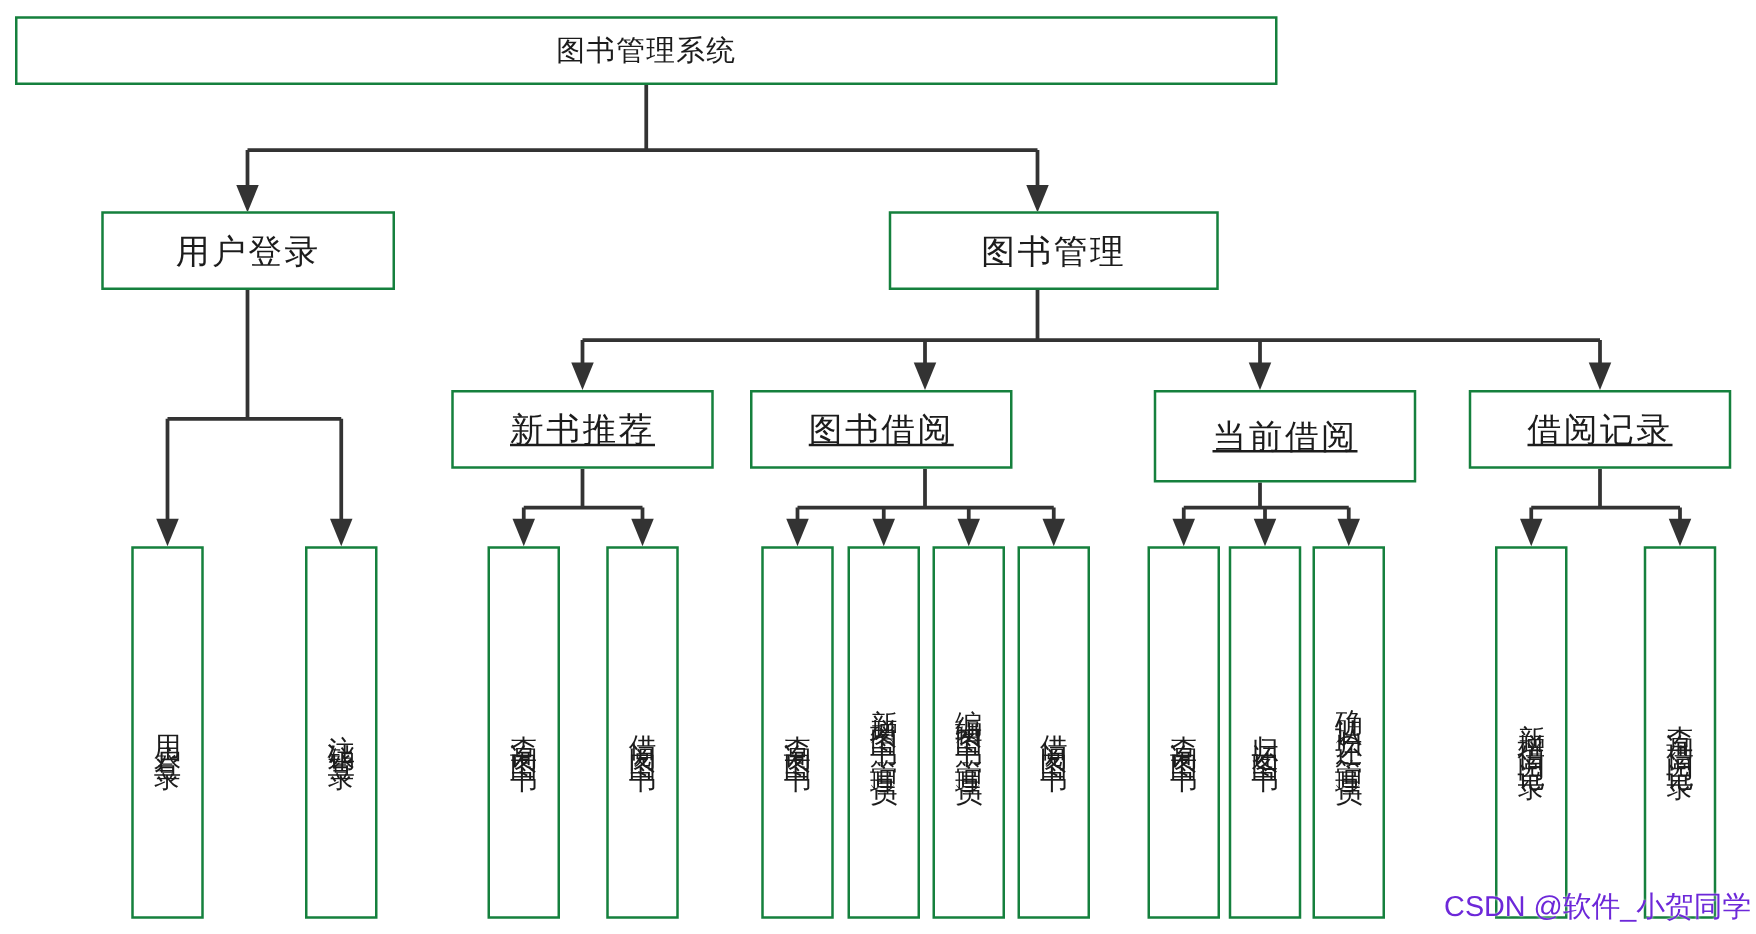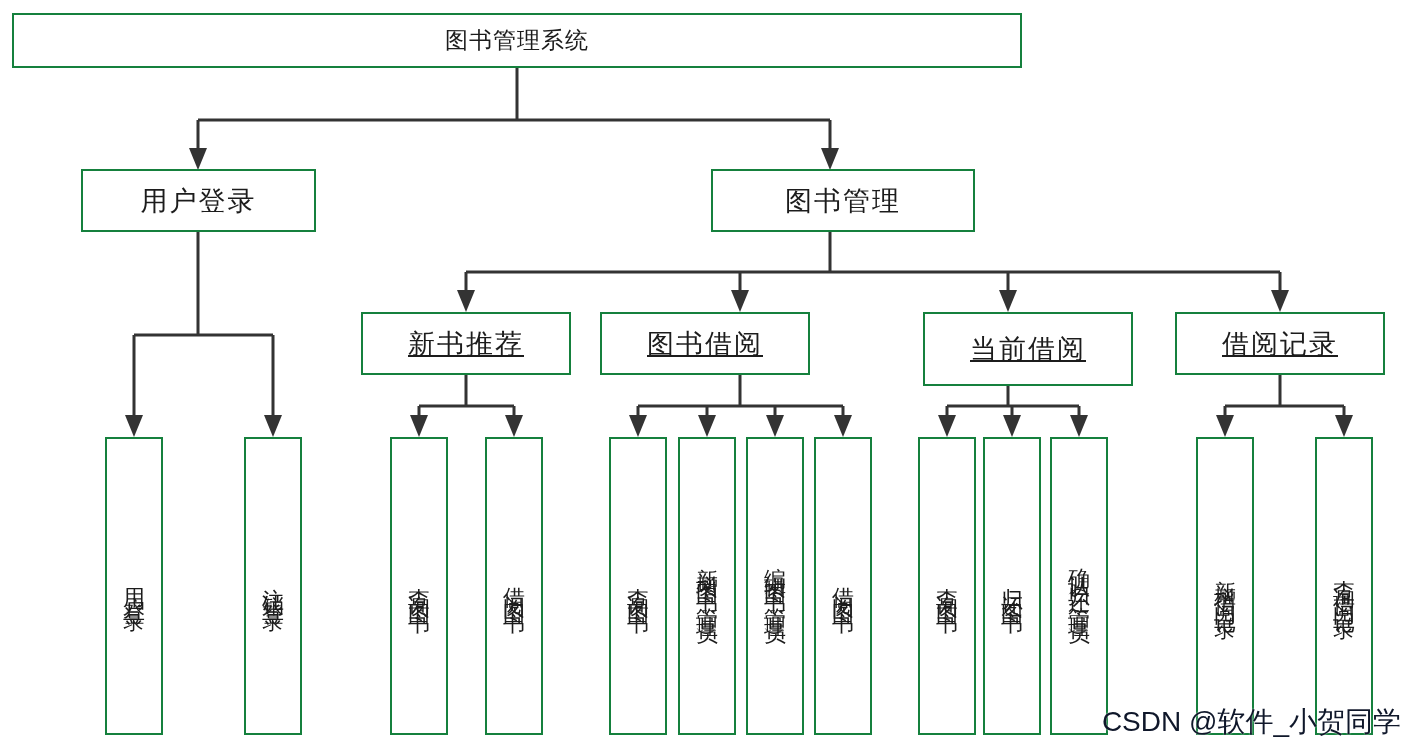--- a/index.html
+++ b/index.html
@@ -28,22 +28,22 @@
   .v .lbl{
     writing-mode:vertical-rl;
     font-size:22px;
     letter-spacing:8px;
     line-height:1;
   }
   .watermark{
     position:absolute;
     right:4px;
     bottom:6px;
-    font-size:28px;
-    color:#0f172a;
+    font-size:23px;
+    color:#6d28d9;
     text-shadow:0 0 2px #ffffff;
     white-space:nowrap;
   }
 </style>
 </head>
 <body>
 
 <div class="canvas">
 
   <svg class="connectors" viewBox="0 0 1405 747" xmlns="http://www.w3.org/2000/svg">

